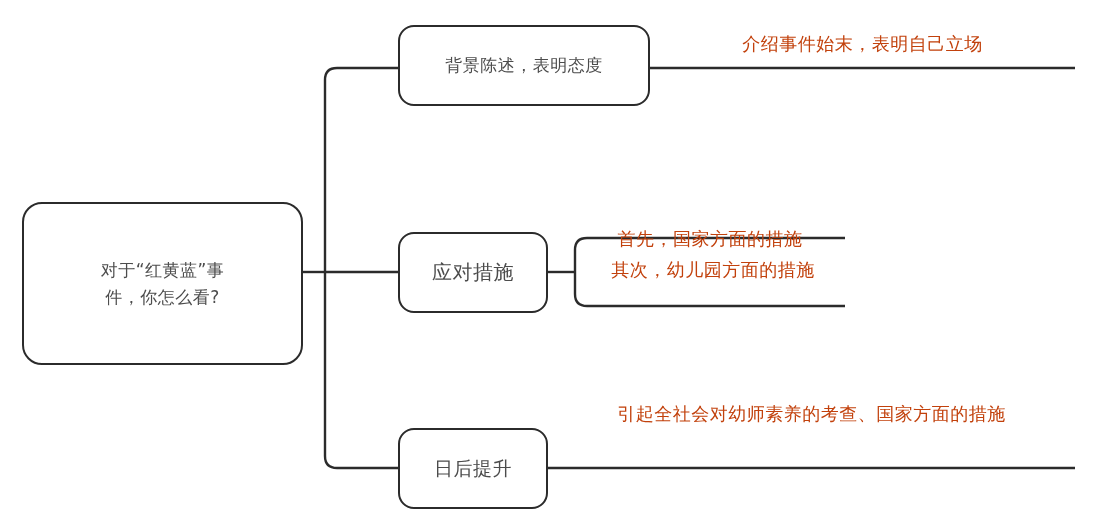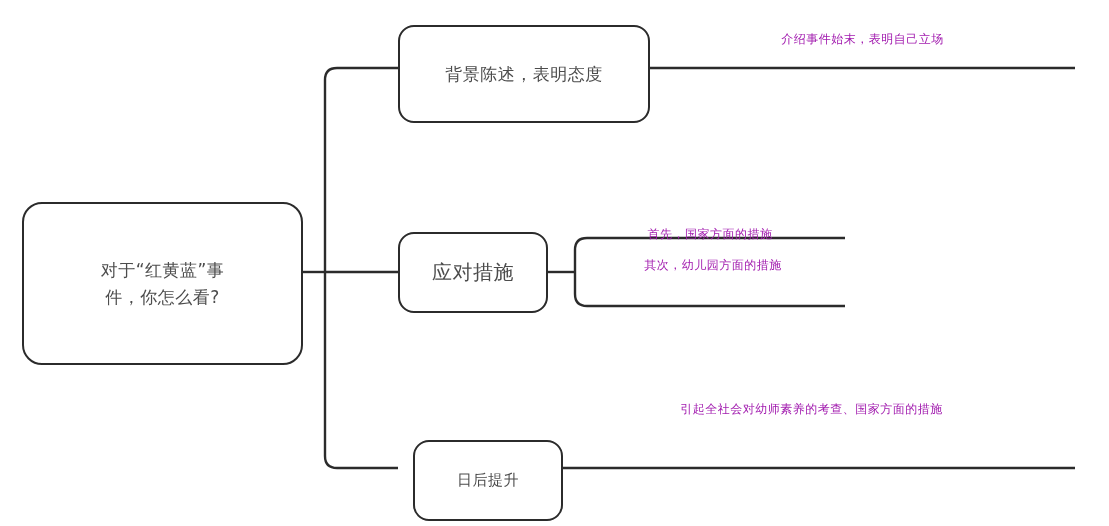--- a/index.html
+++ b/index.html
@@ -44,45 +44,44 @@
     width: 281px;
     height: 163px;
     font-size: 17px;
     border-radius: 20px;
   }
 
   #node-background {
     left: 398px;
     top: 25px;
     width: 252px;
-    height: 98px;
+    height: 81px;
     font-size: 17px;
   }
 
   #node-measures {
     left: 398px;
     top: 232px;
     width: 150px;
     height: 81px;
     font-size: 20px;
   }
 
   #node-improve {
     left: 398px;
-    top: 440px;
+    top: 428px;
     width: 150px;
     height: 81px;
-    font-size: 15px;
-    margin-left: 15px;
+    font-size: 19px;
   }
 
   .leaf-text {
     position: absolute;
-    color: #a21caf;
-    font-size: 12px;
+    color: #c2410c;
+    font-size: 18px;
     line-height: 1.6;
     text-align: center;
     letter-spacing: 0.5px;
     white-space: nowrap;
   }
 
   #leaf-background-text {
     left: 650px;
     top: 30px;
     width: 425px;

